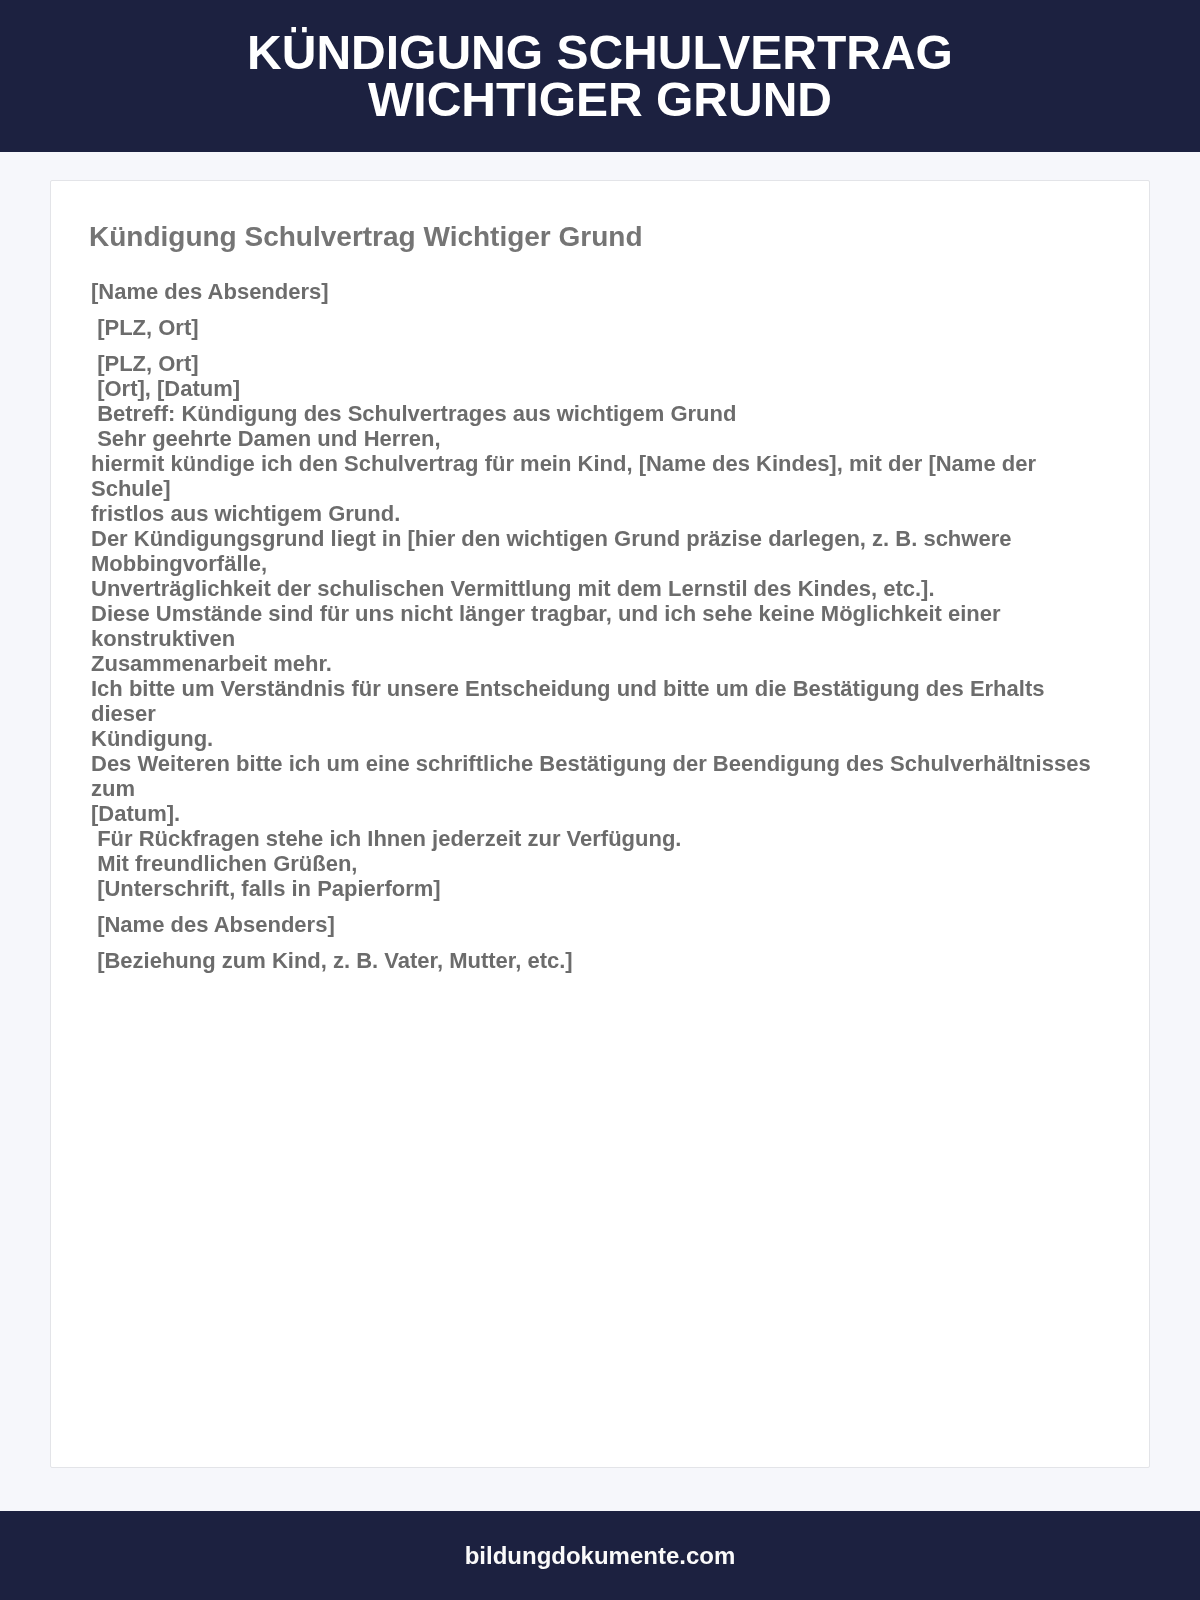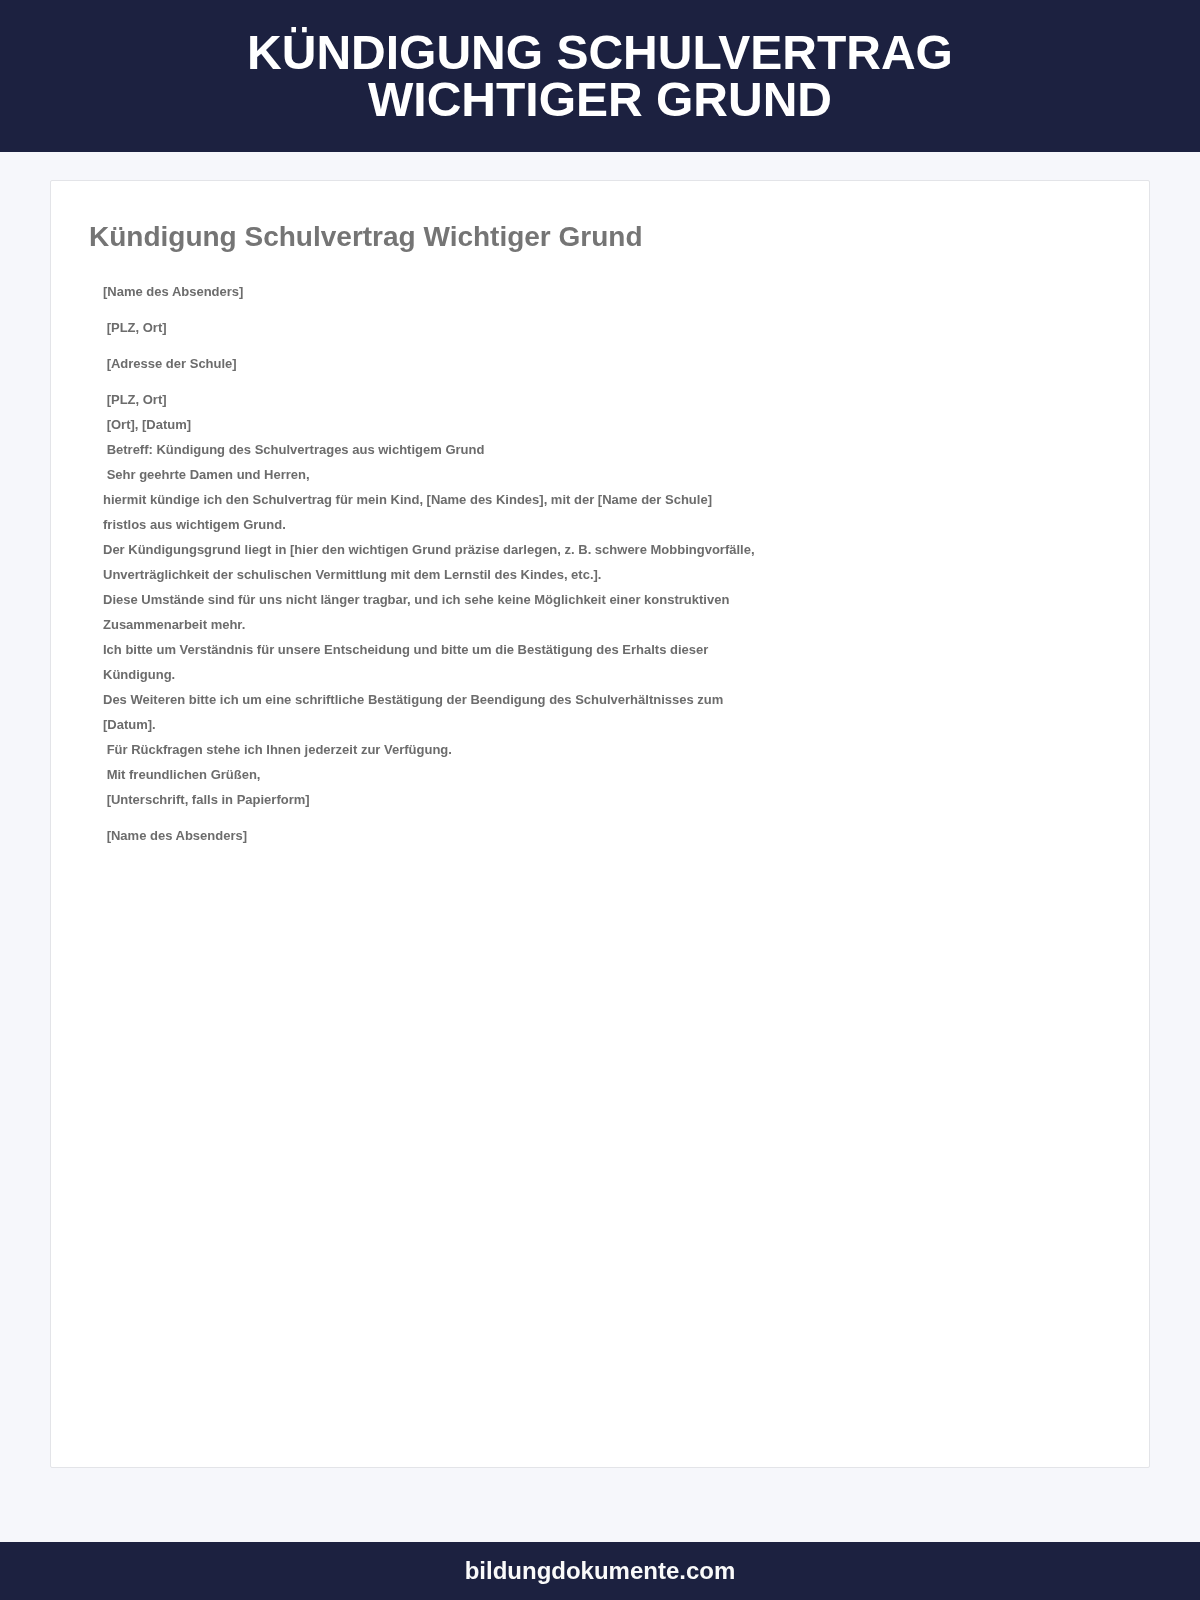--- a/index.html
+++ b/index.html
@@ -39,30 +39,30 @@
     padding: 38px;
   }
   .document-card h2 {
     margin: 0 0 24px 0;
     font-size: 28px;
     line-height: 36px;
     font-weight: 700;
     color: #757575;
   }
   .document-card p {
-    margin: 11px 14px;
-    font-size: 13px;
+    margin: 11px 2px;
+    font-size: 22px;
     line-height: 25px;
     font-weight: 700;
     color: #6c6c6c;
     white-space: pre-wrap;
   }
   .page-footer {
     background: #1c2140;
-    height: 58px;
+    height: 89px;
     display: flex;
     align-items: center;
     justify-content: center;
     text-align: center;
   }
   .page-footer .site-name {
     color: #fafafa;
     font-size: 24px;
     font-weight: 700;
   }
@@ -73,37 +73,37 @@
 <header class="page-header">
   <h1>KÜNDIGUNG SCHULVERTRAG
 WICHTIGER GRUND</h1>
 </header>
 
 <main class="content-area">
   <article class="document-card">
     <h2>Kündigung Schulvertrag Wichtiger Grund</h2>
     <p>[Name des Absenders]</p>
     <p> [PLZ, Ort]</p>
-    <p> [Adresse der Schule]</p>
     <p> [PLZ, Ort]
  [Ort], [Datum]
  Betreff: Kündigung des Schulvertrages aus wichtigem Grund
  Sehr geehrte Damen und Herren,
 hiermit kündige ich den Schulvertrag für mein Kind, [Name des Kindes], mit der [Name der Schule]
 fristlos aus wichtigem Grund.
 Der Kündigungsgrund liegt in [hier den wichtigen Grund präzise darlegen, z. B. schwere Mobbingvorfälle,
 Unverträglichkeit der schulischen Vermittlung mit dem Lernstil des Kindes, etc.].
 Diese Umstände sind für uns nicht länger tragbar, und ich sehe keine Möglichkeit einer konstruktiven
 Zusammenarbeit mehr.
 Ich bitte um Verständnis für unsere Entscheidung und bitte um die Bestätigung des Erhalts dieser
 Kündigung.
 Des Weiteren bitte ich um eine schriftliche Bestätigung der Beendigung des Schulverhältnisses zum
 [Datum].
  Für Rückfragen stehe ich Ihnen jederzeit zur Verfügung.
  Mit freundlichen Grüßen,
  [Unterschrift, falls in Papierform]</p>
     <p> [Name des Absenders]</p>
+    <p> [Beziehung zum Kind, z. B. Vater, Mutter, etc.]</p>
   </article>
 </main>
 
 <footer class="page-footer">
   <span class="site-name">bildungdokumente.com</span>
 </footer>
 
 </body></html>

